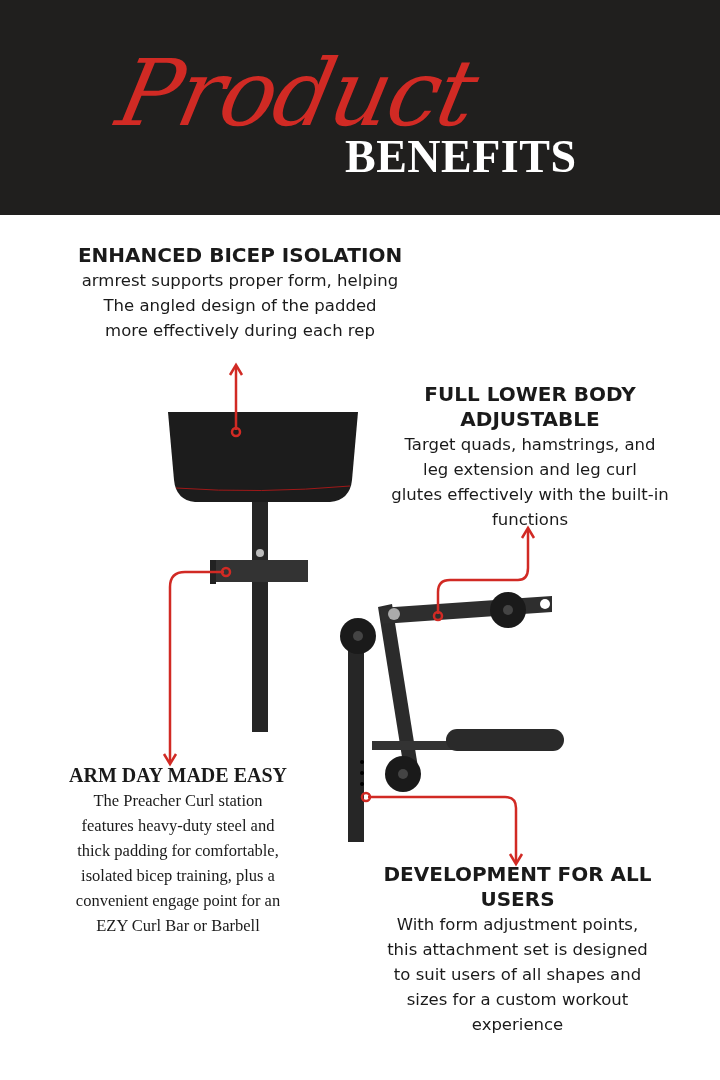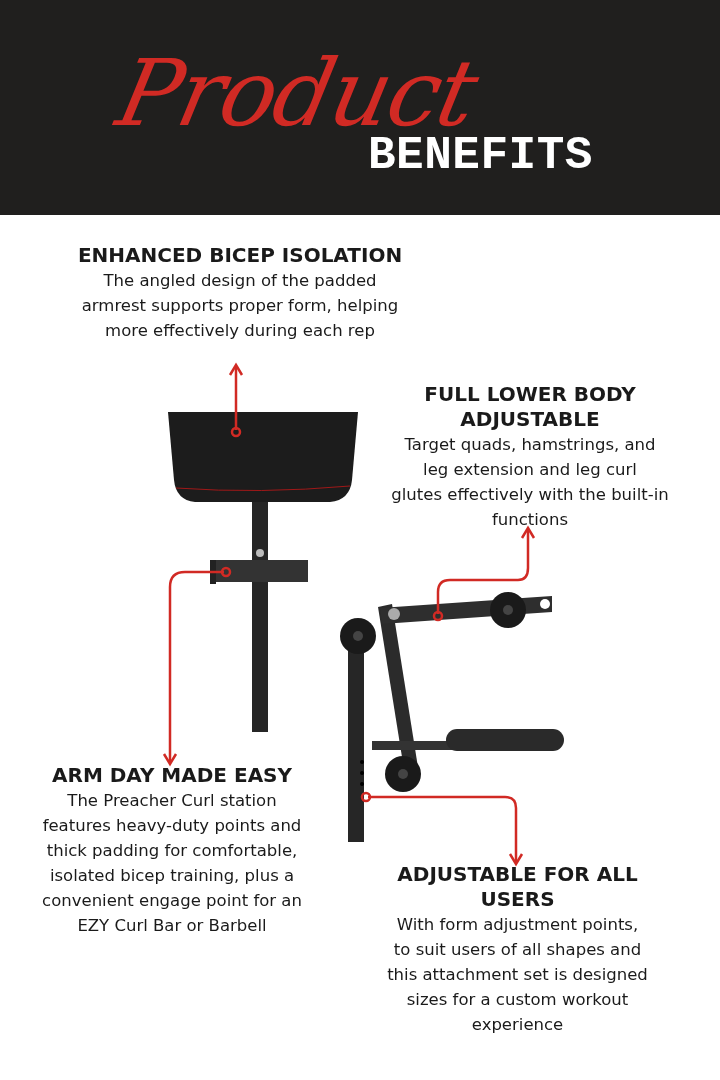--- a/index.html
+++ b/index.html
@@ -1,22 +1,22 @@
 <!DOCTYPE html>
 <html><head>
   <meta charset="utf-8">
   <style>
     html, body { margin: 0; padding: 0; }
     body { width: 720px; height: 1080px; background: #ffffff; position: relative; overflow: hidden;
            font-family: "DejaVu Sans", sans-serif; color: #1a1a1a; }
     .hero { position: absolute; left: 0; top: 0; width: 720px; height: 215px; background: #201f1e; }
     .hero .script { position: absolute; left: 120px; top: 40px; font-family: "DejaVu Serif", serif;
            font-style: italic; font-size: 92px; color: #d12a24; letter-spacing: -2px; transform: skewX(-12deg); }
-    .hero .benefits { position: absolute; left: 345px; top: 130px; font-family: Liberation Mono, monospace;
-           font-weight: bold; font-size: 46px; color: #ffffff; letter-spacing: 0.5px; margin-left: 23px; }
+    .hero .benefits { position: absolute; left: 345px; top: 130px; font-family: Liberation Serif, serif;
+           font-weight: bold; font-size: 46px; color: #ffffff; letter-spacing: 0.5px; }
     .block { position: absolute; text-align: center; font-size: 16px; line-height: 25px; }
     .block .title { font-weight: bold; font-size: 20px; }
     .block .desc { font-size: 16.5px; }
     svg.art { position: absolute; left: 0; top: 0; }
   </style>
 </head>
 <body>
 
 <div class="hero">
   <div class="script">Product</div>
@@ -64,44 +64,44 @@
     <path d="M522 538 L528 528 L534 538"></path>
     <circle cx="438" cy="616" r="4"></circle>
     <path d="M368 797 L505 797 Q516 797 516 808 L516 862"></path>
     <path d="M510 854 L516 864 L522 854"></path>
     <circle cx="366" cy="797" r="4"></circle>
   </g>
 </svg>
 
 <div class="block" style="left:60px; top:243px; width:360px;">
   <div class="title">ENHANCED BICEP ISOLATION</div>
+  <div class="desc">armrest supports proper form, helping</div>
   <div class="desc">The angled design of the padded</div>
-  <div class="desc">armrest supports proper form, helping</div>
   <div class="desc">more effectively during each rep</div>
 </div>
 
 <div class="block" style="left:375px; top:382px; width:310px;">
   <div class="title">FULL LOWER BODY</div>
   <div class="title">ADJUSTABLE</div>
   <div class="desc">Target quads, hamstrings, and</div>
   <div class="desc">leg extension and leg curl</div>
   <div class="desc">glutes effectively with the built-in</div>
   <div class="desc">functions</div>
 </div>
 
-<div class="block" style="left:22px; top:763px; width:300px;">
+<div class="block" style="left:28px; top:763px; width:300px;font-family:Liberation Serif, serif;">
   <div class="title">ARM DAY MADE EASY</div>
   <div class="desc">The Preacher Curl station</div>
-  <div class="desc">features heavy-duty points and</div>
+  <div class="desc">features heavy-duty steel and</div>
   <div class="desc">thick padding for comfortable,</div>
   <div class="desc">isolated bicep training, plus a</div>
   <div class="desc">convenient engage point for an</div>
   <div class="desc">EZY Curl Bar or Barbell</div>
 </div>
 
 <div class="block" style="left:370px; top:862px; width:295px;">
-  <div class="title">ADJUSTABLE FOR ALL USERS</div>
+  <div class="title">DEVELOPMENT FOR ALL USERS</div>
   <div class="desc">With form adjustment points,</div>
+  <div class="desc">this attachment set is designed</div>
   <div class="desc">to suit users of all shapes and</div>
-  <div class="desc">this attachment set is designed</div>
   <div class="desc">sizes for a custom workout</div>
   <div class="desc">experience</div>
 </div>
 
 </body></html>

